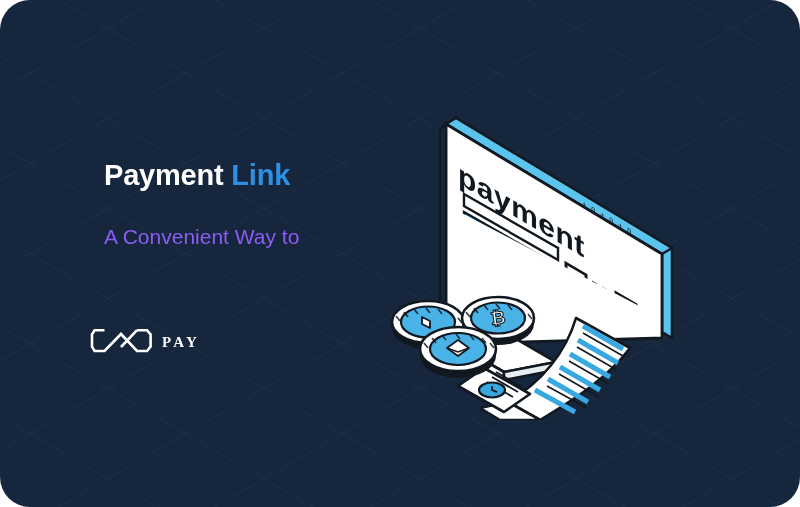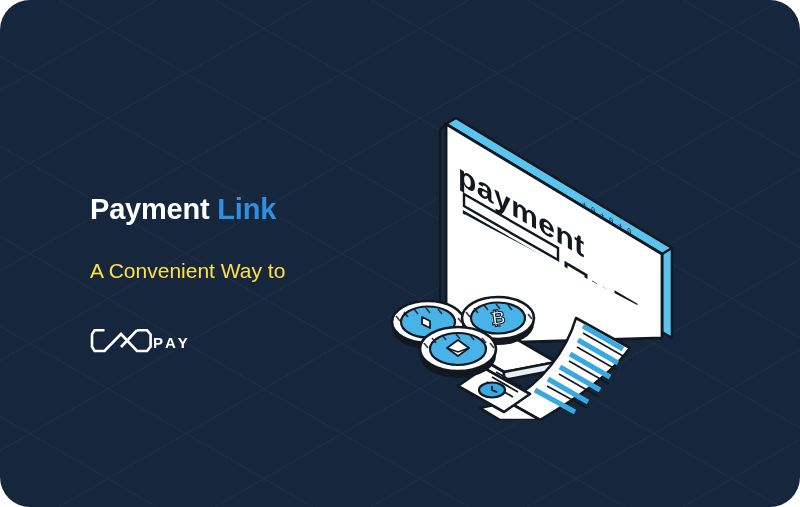--- a/index.html
+++ b/index.html
@@ -28,53 +28,54 @@
     inset: 0;
     background-image:
       repeating-linear-gradient(30deg,  rgba(255,255,255,0.030) 0 1px, rgba(255,255,255,0) 1px 78px),
       repeating-linear-gradient(150deg, rgba(255,255,255,0.030) 0 1px, rgba(255,255,255,0) 1px 78px);
     pointer-events: none;
   }
 
   
   #text-panel {
     position: absolute;
-    left: 90px;
+    left: 104px;
     top: 160px;
     width: 330px;
-    margin-top: 34px;
   }
 
   #headline {
     font-size: 29px;
     font-weight: bold;
     letter-spacing: -0.2px;
     line-height: 1.1;
     margin: 0 0 30px 0;
     color: #ffffff;
     white-space: nowrap;
   }
   #headline .accent { color: #2e90e2; }
 
   #subhead {
     font-size: 21px;
     font-weight: 400;
     line-height: 1.45;
-    color: #fde047;
+    color: #8b5cf6;
     margin: 0;
   }
   #subhead .ln { display: block; white-space: nowrap; }
 
   
   #logo {
     position: absolute;
     left: 90px;
     top: 328px;
     display: flex;
     align-items: center;
+    gap: 9px;
+    font-family: Liberation Serif, serif;
   }
   #logo-mark { display: block; }
   #logo-word {
     color: #ffffff;
     font-size: 15px;
     font-weight: bold;
     letter-spacing: 3.2px;
     line-height: 1;
     padding-top: 3px;
   }

